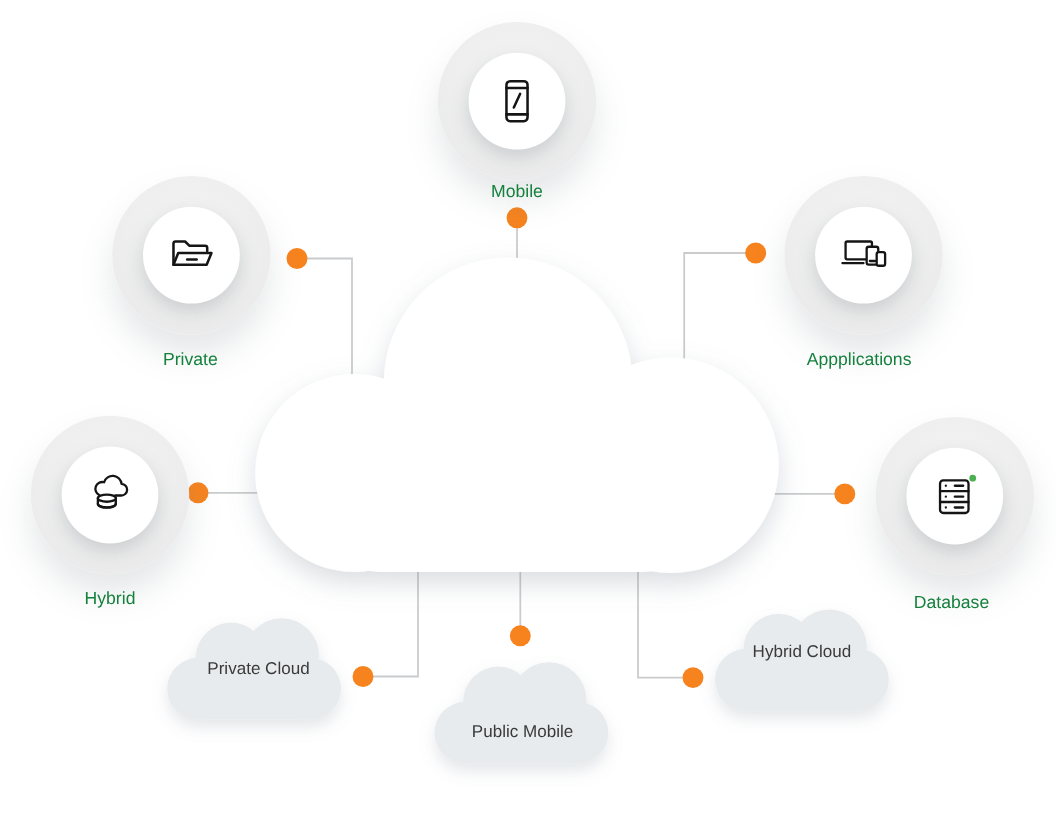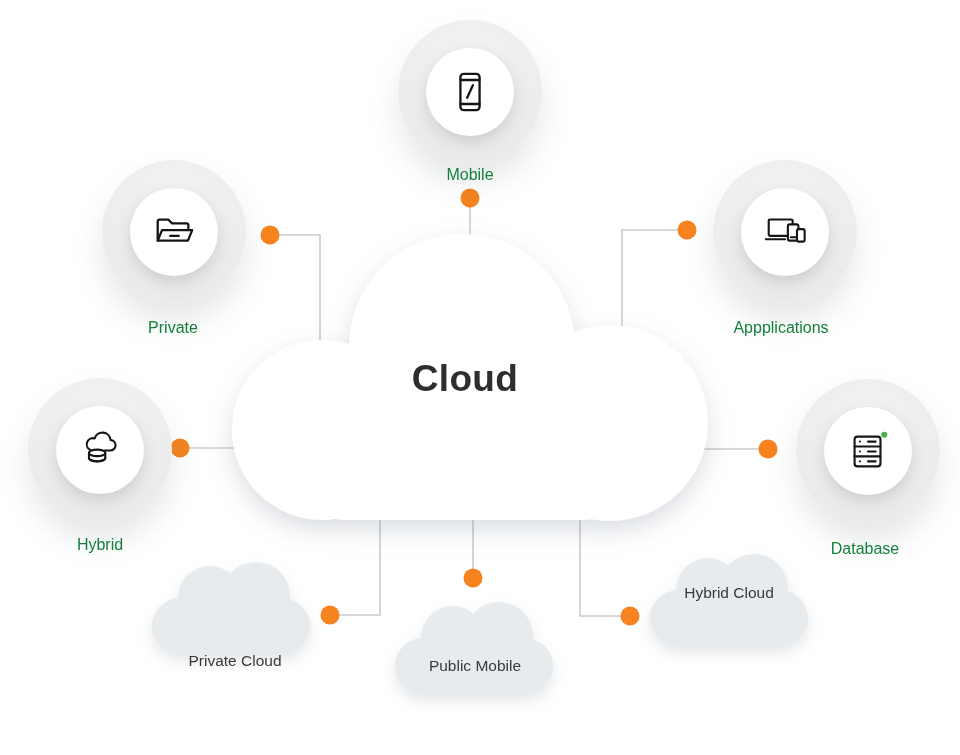--- a/index.html
+++ b/index.html
@@ -158,18 +158,17 @@
       <circle cx="15.5" cy="14.2" r="1.1" fill="#151515"></circle>
       <circle cx="15.5" cy="24.5" r="1.1" fill="#151515"></circle>
       <circle cx="15.5" cy="34.8" r="1.1" fill="#151515"></circle>
       <circle cx="41" cy="7" r="3.2" fill="#4CAF50"></circle>
     </svg>
   </div>
 </div>
 <div class="label" style="left:780px; top:540px;">Database</div>
 
 <div class="title">
-  <div>Cloud</div>
 </div>
 
-<div class="cloud-label" style="left:150px; top:652px;">Private Cloud</div>
+<div class="cloud-label" style="left:150px; top:600px;">Private Cloud</div>
 <div class="cloud-label" style="left:390px; top:657px;">Public Mobile</div>
 <div class="cloud-label" style="left:644px; top:584px;">Hybrid Cloud</div>
 
 </body></html>

